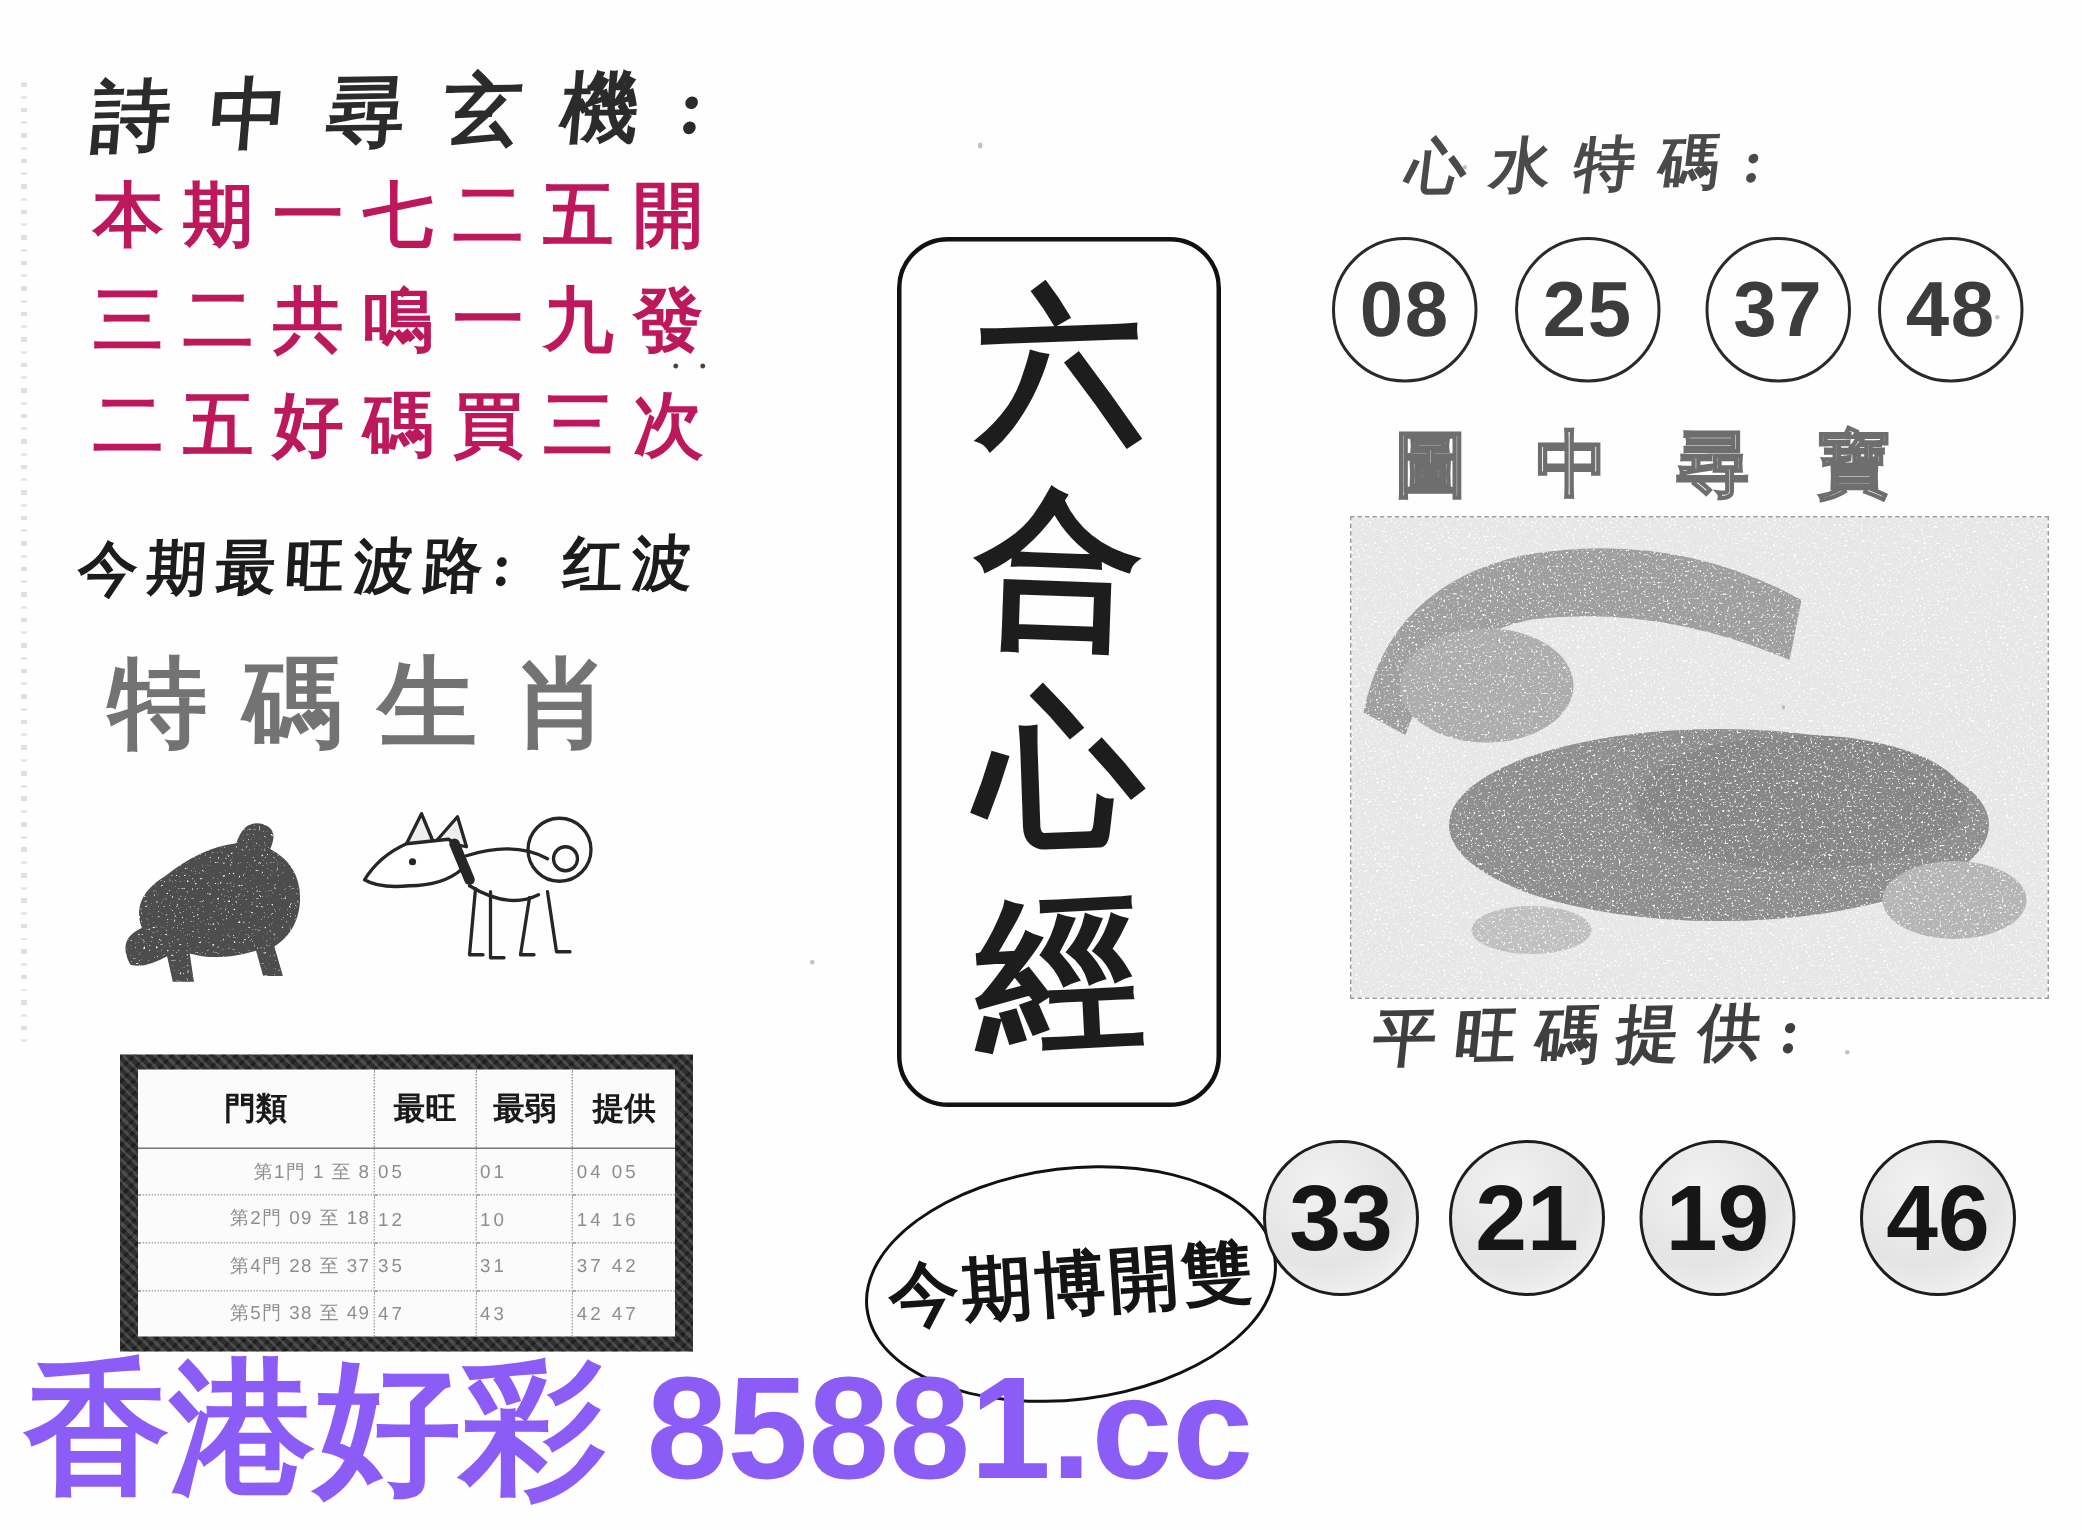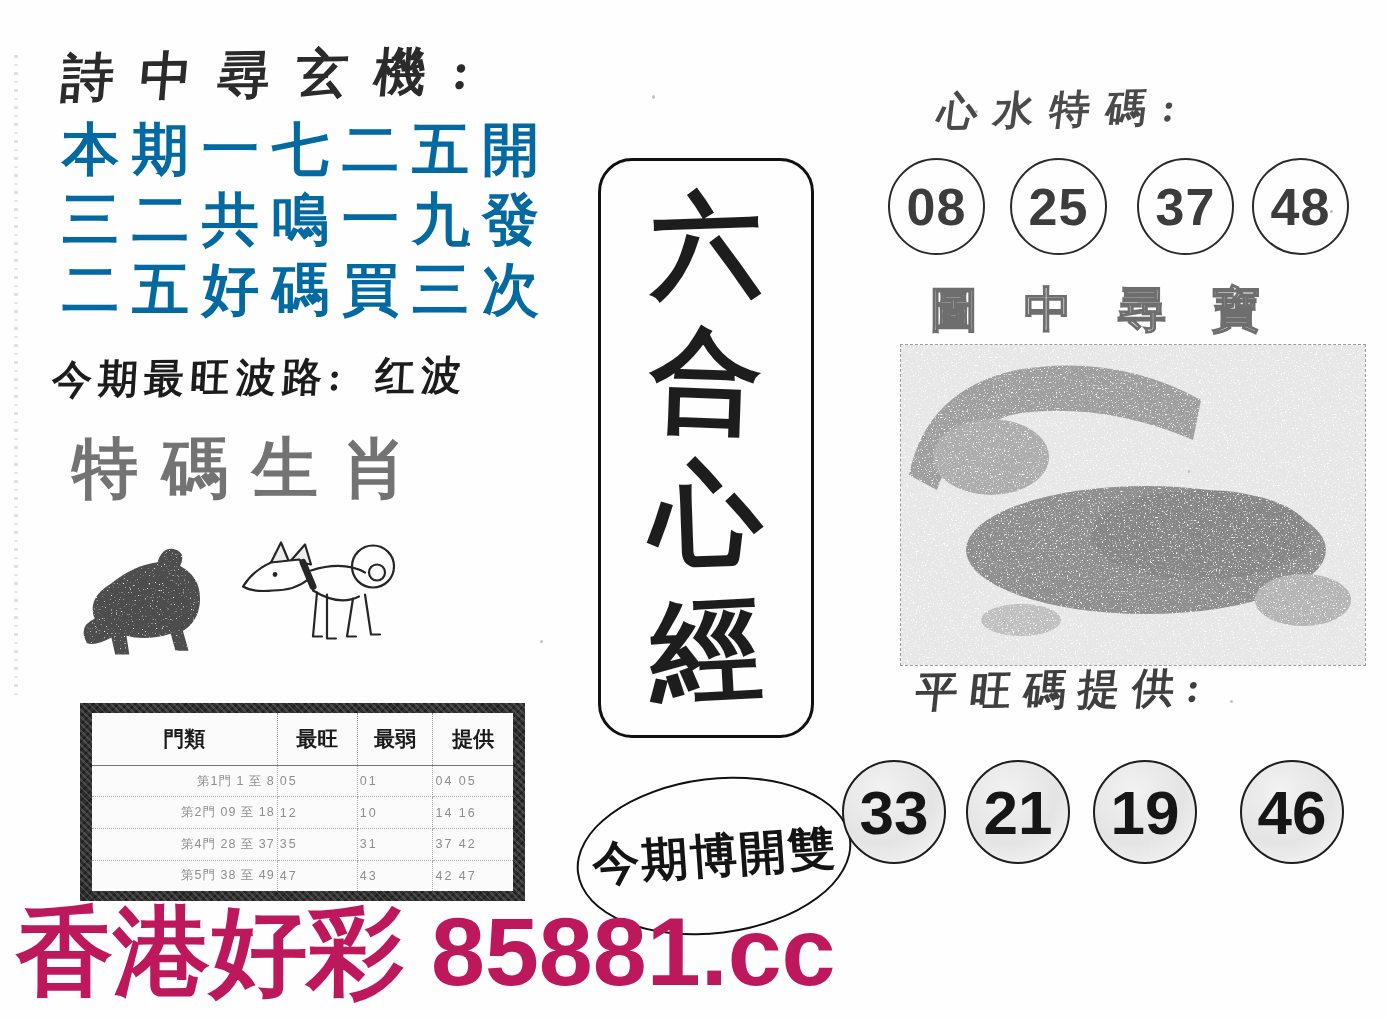--- a/index.html
+++ b/index.html
@@ -14,41 +14,41 @@
     opacity:.45;
   }
   
   .poem-title{
     position:absolute; left:62px; top:40px; width:420px;
     font-size:52px; font-weight:700; letter-spacing:26px; white-space:nowrap;
     transform:skewX(-6deg) rotate(-1deg); color:#2b2b2b;
   }
   .poem-line{
     position:absolute; left:62px; width:480px; white-space:nowrap;
-    font-size:57px; font-weight:700; letter-spacing:13px; color:#0369a1;
+    font-size:47px; font-weight:700; letter-spacing:13px; color:#be185d;
   }
   .pl0{top:112px;} .pl1{top:182px;} .pl2{top:252px;} .pl3{top:322px;}
   .dot-pair{position:absolute; left:448px; top:228px; font-size:20px; color:#444; letter-spacing:4px; font-weight:700;}
   
   .wave-line{
     position:absolute; left:52px; top:350px; white-space:nowrap;
     font-size:40px; font-weight:700; letter-spacing:6px; color:#1c1c1c;
     transform:rotate(-.6deg) skewX(-4deg);
   }
   .wave-line .wave-val{margin-left:28px;}
   .zodiac-title{
     position:absolute; left:72px; top:424px; white-space:nowrap;
     font-size:66px; font-weight:700; letter-spacing:24px; color:#737373;
   }
   .animals{position:absolute; left:70px; top:528px; width:340px; height:145px;}
   .animal-monkey{position:absolute; left:0; top:0;}
   .animal-dog{position:absolute; left:155px; top:2px;}
   
   .stat-frame{
-    position:absolute; left:80px; top:703px; width:445px; height:198px;
+    position:absolute; left:80px; top:703px; width:382px; height:198px;
     background:#2f2f2f;
     background-image:repeating-linear-gradient(45deg, rgba(255,255,255,.14) 0 2px, transparent 2px 5px),
                      repeating-linear-gradient(-45deg, rgba(0,0,0,.35) 0 2px, transparent 2px 6px);
     padding:10px 12px; box-sizing:border-box;
   }
   .stat-inner{width:100%; height:100%; background:#fbfbfb;}
   table.stat{width:100%; height:100%; border-collapse:collapse; table-layout:fixed;}
   table.stat th{
     font-family:"Liberation Serif",serif; font-size:21px; font-weight:700; color:#1a1a1a;
     border-bottom:1.5px solid #777; border-right:1px dotted #999; padding:4px 2px;
@@ -266,21 +266,21 @@
   </div>
 
   <div class="pingwang-label">平旺碼提供:</div>
   <div class="row2">
     <div class="num-circle r2a">33</div>
     <div class="num-circle r2b">21</div>
     <div class="num-circle r2c">19</div>
     <div class="num-circle r2d">46</div>
   </div>
 
-  <div class="watermark" style="color: #be185d;">香港好彩 85881.cc</div>
+  <div class="watermark" style="color: #8b5cf6;">香港好彩 85881.cc</div>
 
   <div class="speck" style="left:652px; top:95px;  width:3px; height:4px;"></div>
   <div class="speck" style="left:975px; top:110px; width:3px; height:3px;"></div>
   <div class="speck" style="left:1188px;top:470px; width:2px; height:3px;"></div>
   <div class="speck" style="left:1330px;top:210px; width:3px; height:3px;"></div>
   <div class="speck" style="left:1230px;top:700px; width:3px; height:3px;"></div>
   <div class="speck" style="left:540px; top:640px; width:3px; height:3px;"></div>
 
 </div>
 

